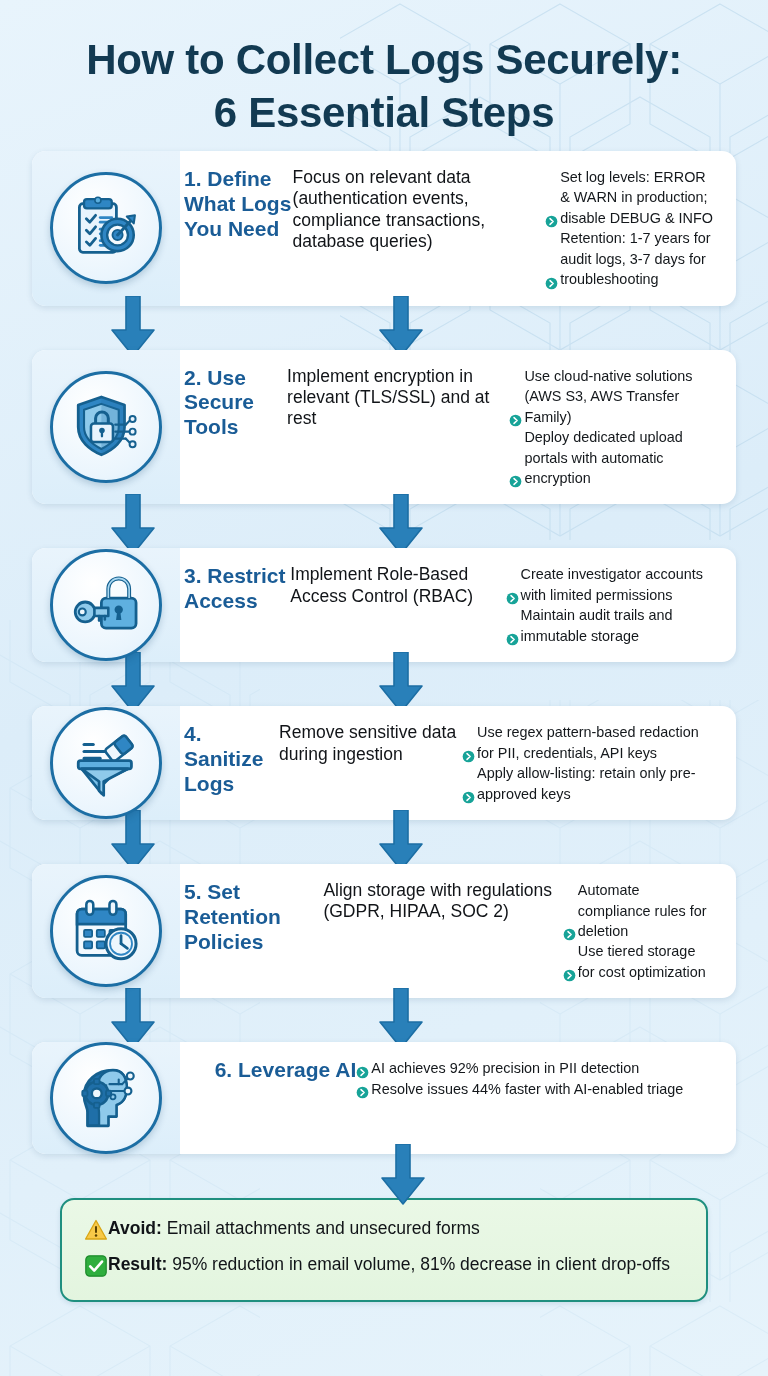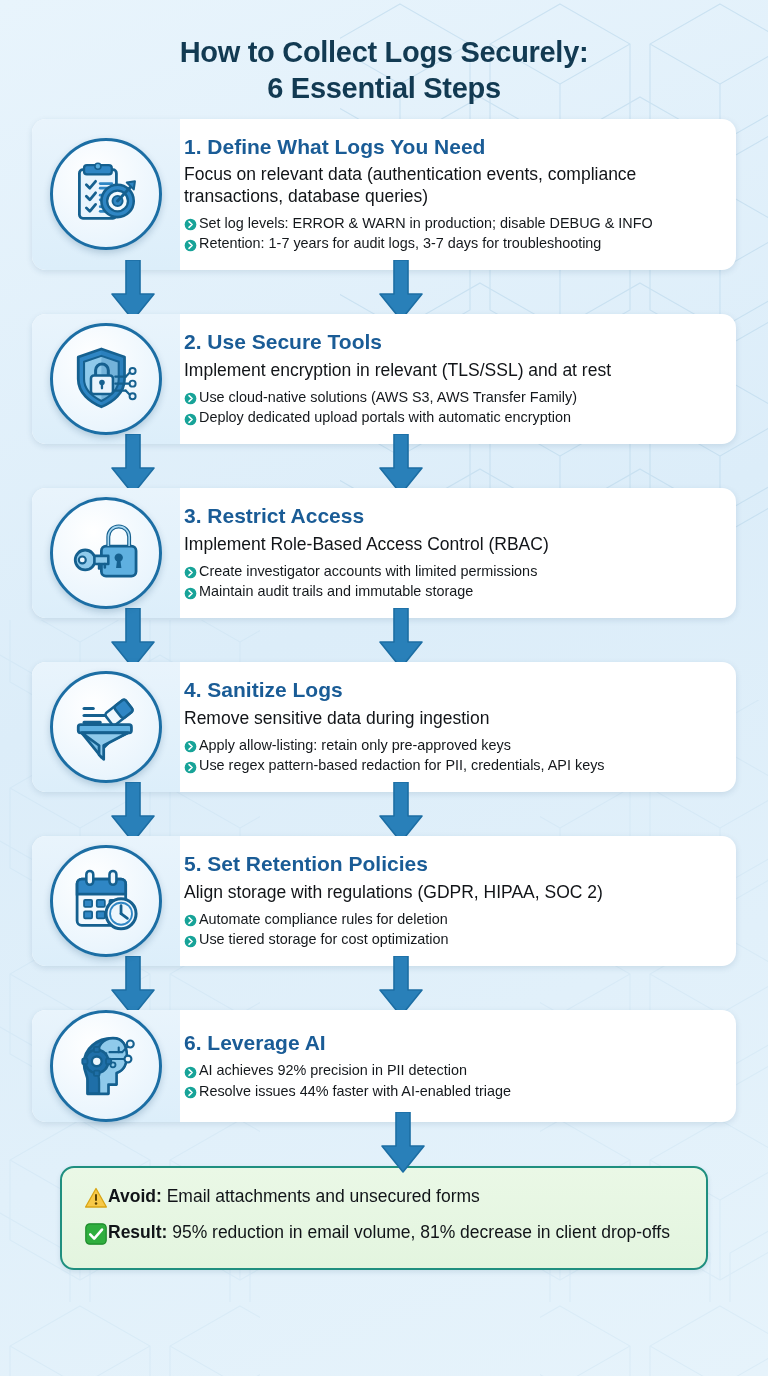--- a/index.html
+++ b/index.html
@@ -41,21 +41,21 @@
     padding: 0;
   }
 
   
   .header {
     padding: 34px 40px 12px 40px;
     text-align: center;
   }
   .header h1 {
     color: #123a52;
-    font-size: 29px;
+    font-size: 42px;
     line-height: 1.25;
     font-weight: bold;
     letter-spacing: -0.3px;
   }
   .title-line { display: block; }
 
   
   .steps {
     position: relative;
     padding: 0 32px;
@@ -101,40 +101,40 @@
     box-shadow: 0 3px 7px rgba(20,70,110,0.22);
   }
   .icon-badge svg { width: 74px; height: 74px; display: block; }
 
   .text-col {
     position: relative;
     z-index: 3;
     flex: 1 1 auto;
     padding: 16px 22px 16px 4px;
     display: flex;
-    flex-direction: column;
+    flex-direction: row;
     justify-content: center;
   }
   .step-title {
     color: #1a5c96;
     font-size: 21px;
     font-weight: bold;
     line-height: 1.18;
     margin-bottom: 5px;
   }
   .step-desc {
     color: #111418;
     font-size: 17.5px;
     line-height: 1.22;
     margin-bottom: 6px;
   }
   .bullets { list-style: none; }
   .bullet {
     display: flex;
-    align-items: center;
+    align-items: flex-end;
     gap: 2px;
     font-size: 14.4px;
     color: #14181c;
     line-height: 1.42;
   }
   .bullet-marker {
     flex: 0 0 auto;
     margin-top: 3px;
     width: 13px;
     height: 13px;
@@ -398,28 +398,28 @@
       </div>
       <div class="text-col">
         <div class="step-title">4. Sanitize Logs</div>
         <div class="step-desc">Remove sensitive data during ingestion</div>
         <ul class="bullets">
           <li class="bullet">
             <svg class="bullet-marker" viewBox="0 0 16 16">
                 <circle cx="8" cy="8" r="7.2" fill="#17a398"></circle>
                 <path d="M6.2 4.4 L10 8 L6.2 11.6" fill="none" stroke="#ffffff" stroke-width="1.9" stroke-linecap="round" stroke-linejoin="round"></path>
               </svg>
+            <span>Use regex pattern-based redaction for PII, credentials, API keys</span>
+          </li>
+          <li class="bullet">
+            <svg class="bullet-marker" viewBox="0 0 16 16">
+                <circle cx="8" cy="8" r="7.2" fill="#17a398"></circle>
+                <path d="M6.2 4.4 L10 8 L6.2 11.6" fill="none" stroke="#ffffff" stroke-width="1.9" stroke-linecap="round" stroke-linejoin="round"></path>
+              </svg>
             <span>Apply allow-listing: retain only pre-approved keys</span>
-          </li>
-          <li class="bullet">
-            <svg class="bullet-marker" viewBox="0 0 16 16">
-                <circle cx="8" cy="8" r="7.2" fill="#17a398"></circle>
-                <path d="M6.2 4.4 L10 8 L6.2 11.6" fill="none" stroke="#ffffff" stroke-width="1.9" stroke-linecap="round" stroke-linejoin="round"></path>
-              </svg>
-            <span>Use regex pattern-based redaction for PII, credentials, API keys</span>
           </li>
         </ul>
       </div>
     </div>
 
     <div class="connector">
       <svg class="arrow left" viewBox="0 0 46 62">
           <path d="M16 0 H30 V34 H44 L23 60 L2 34 H16 Z" fill="#2980b9" stroke="#1c6ea4" stroke-width="1.6" stroke-linejoin="round"></path>
         </svg>
       <svg class="arrow right" viewBox="0 0 46 62">

